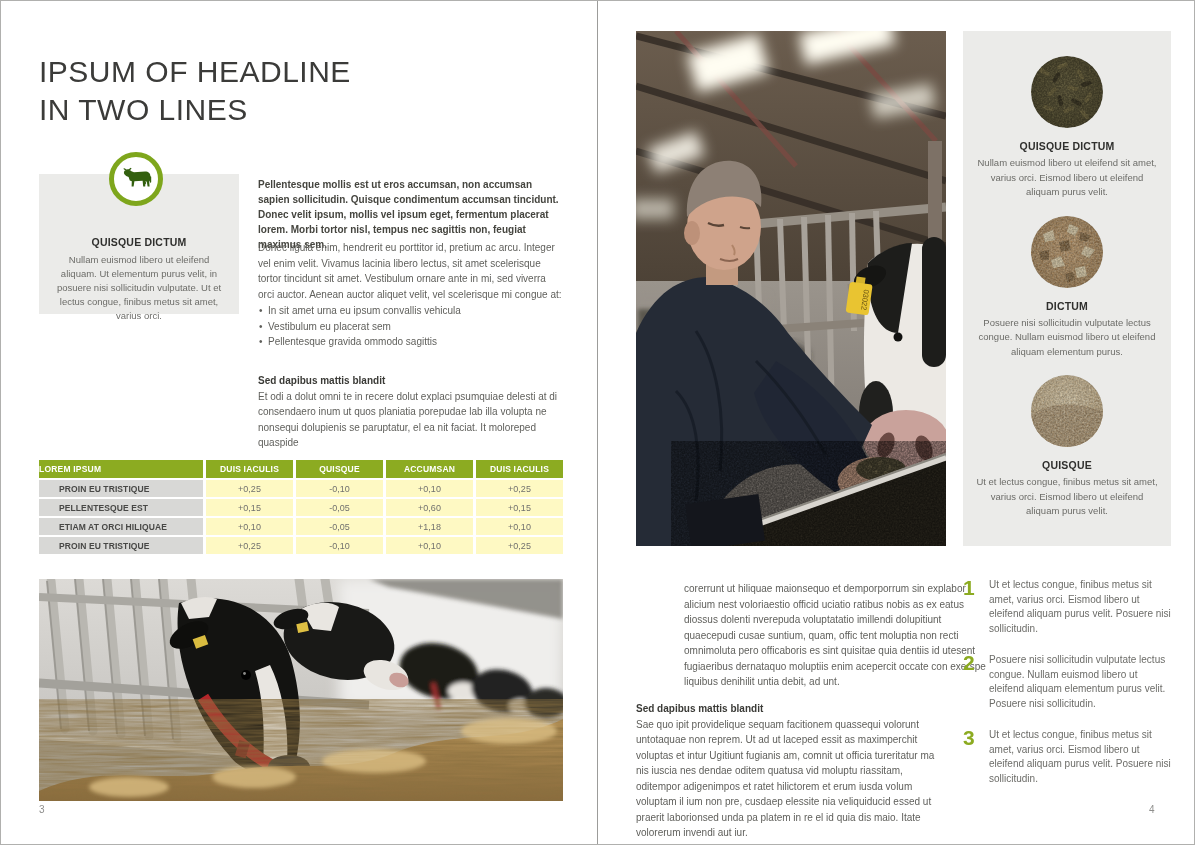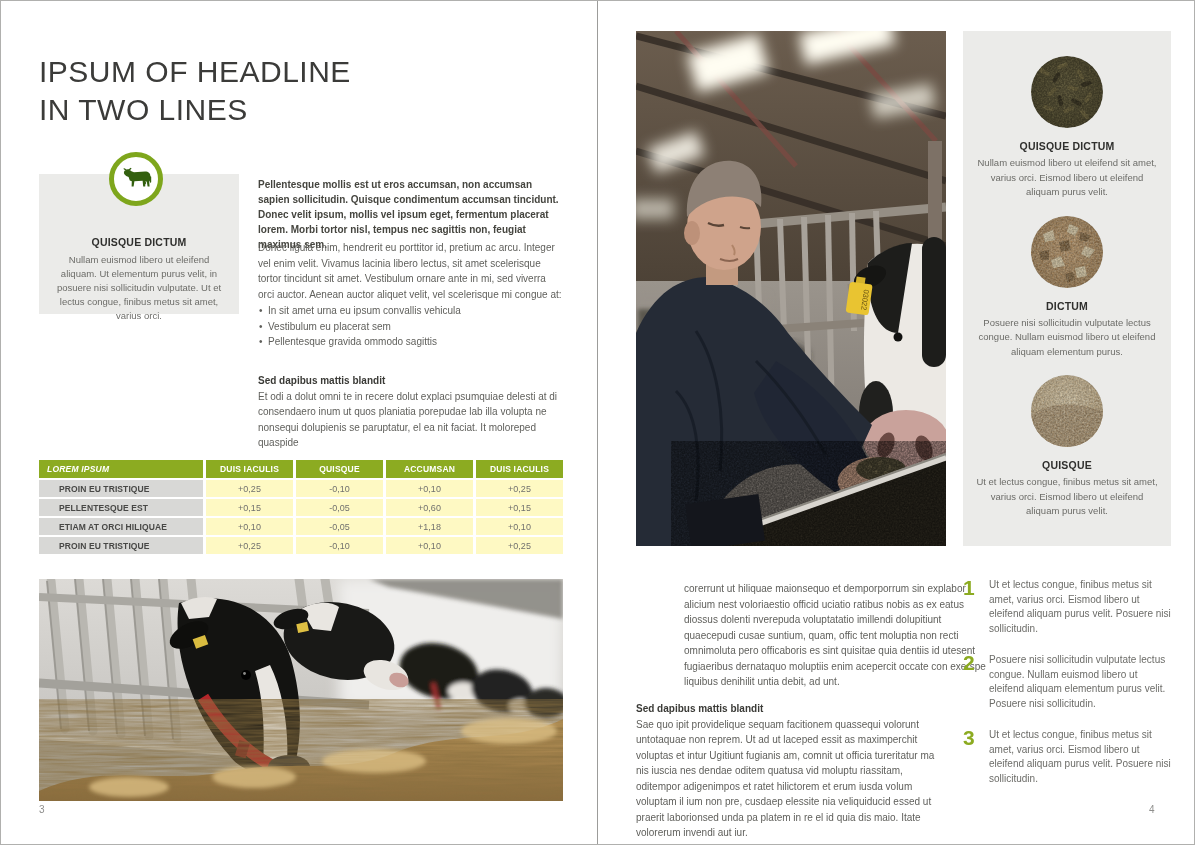--- a/index.html
+++ b/index.html
@@ -30,21 +30,21 @@
   ul.bullets li::before { content:"\2022"; position:absolute; left:1px; color:#5f5f5b; }
   .section-block { font-size:10px; line-height:15.5px; }
   .section-title { font-weight:bold; color:#3a3a36; }
   .left-section { top:372px; }
 
   .data-table { position:absolute; left:38px; top:459px; width:524px;
                 display:grid; grid-template-columns:164px 1fr 1fr 1fr 1fr;
                 column-gap:3px; row-gap:2px; }
   .th { background:#8cab21; color:#ffffff; font-size:8.5px; font-weight:bold; letter-spacing:0.2px;
         height:18px; display:flex; align-items:center; justify-content:center; }
-  .th.lbl { justify-content:flex-start; padding-left:8px;font-style:italic; }
+  .th.lbl { justify-content:flex-start; padding-left:0; }
   .td { background:#fef9c3; color:#70706e; font-size:9px; height:17px;
         display:flex; align-items:center; justify-content:center; }
   .td.lbl { background:#d8d8d6; color:#484846; font-weight:bold; font-size:8.5px;
             justify-content:flex-start; padding-left:20px; letter-spacing:0.1px; }
 
   .photo { position:absolute; overflow:hidden; }
   .photo svg { display:block; }
   .photo-cows { left:38px; top:578px; width:524px; height:222px; }
   .photo-farmer { left:38px; top:30px; width:310px; height:515px; }
 

